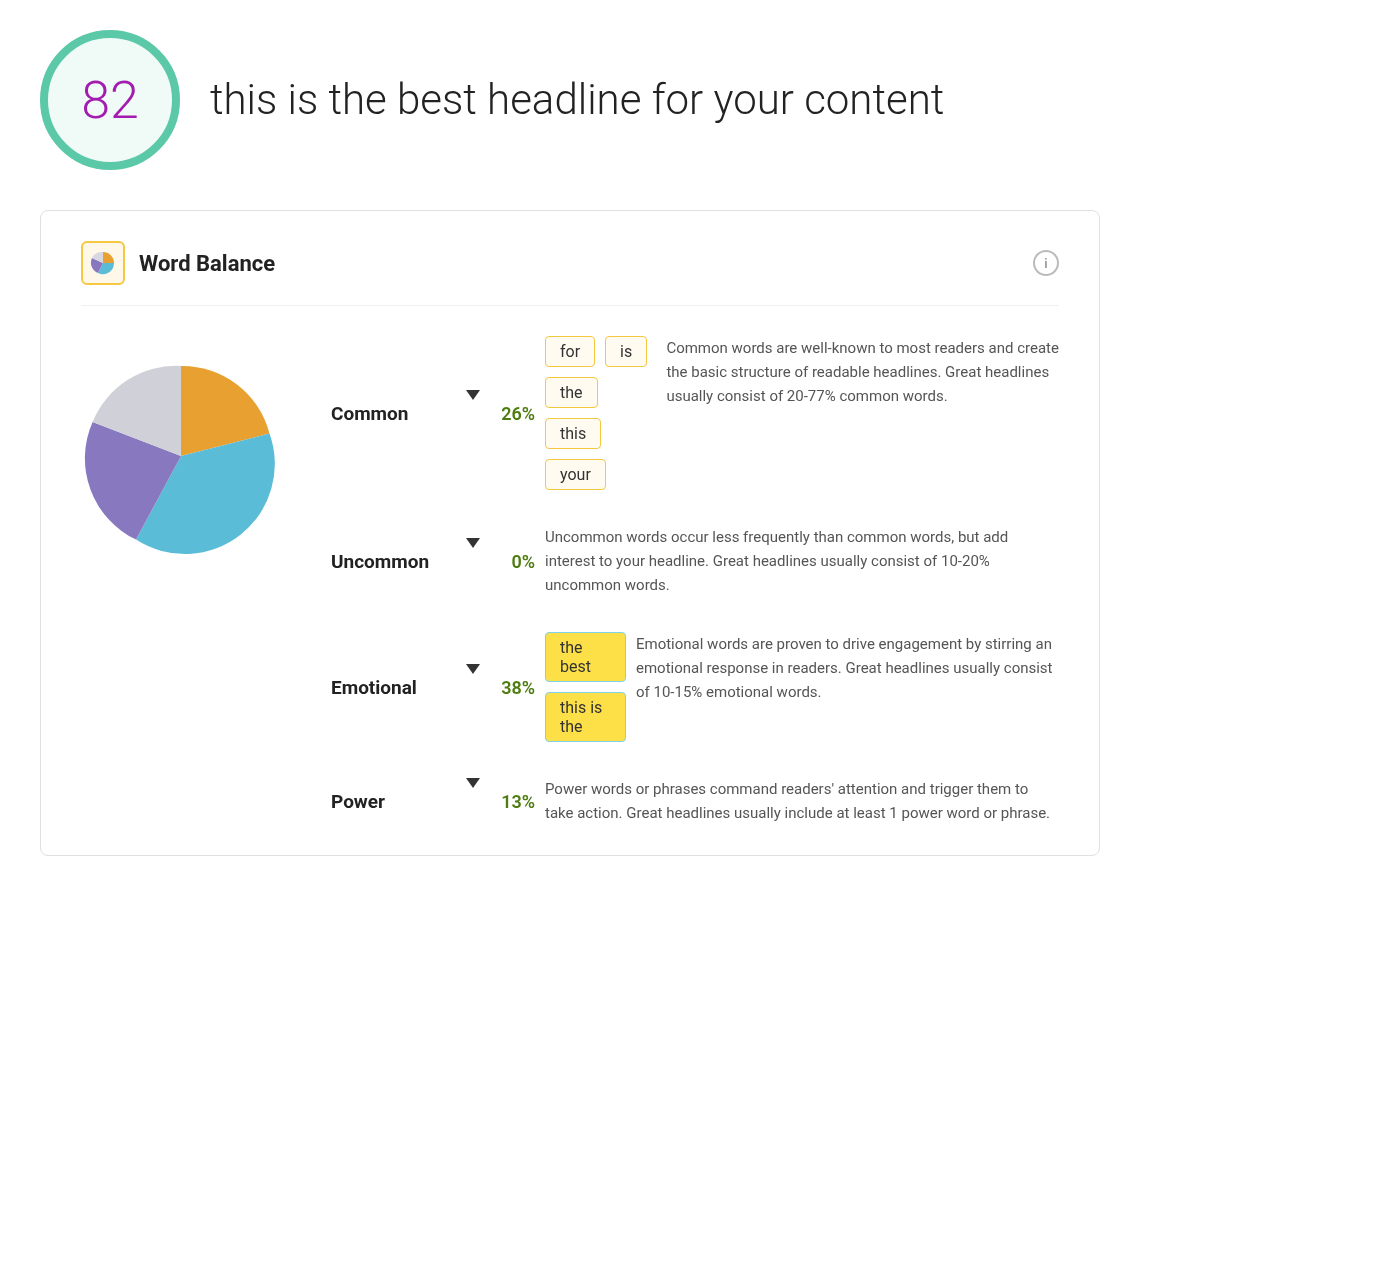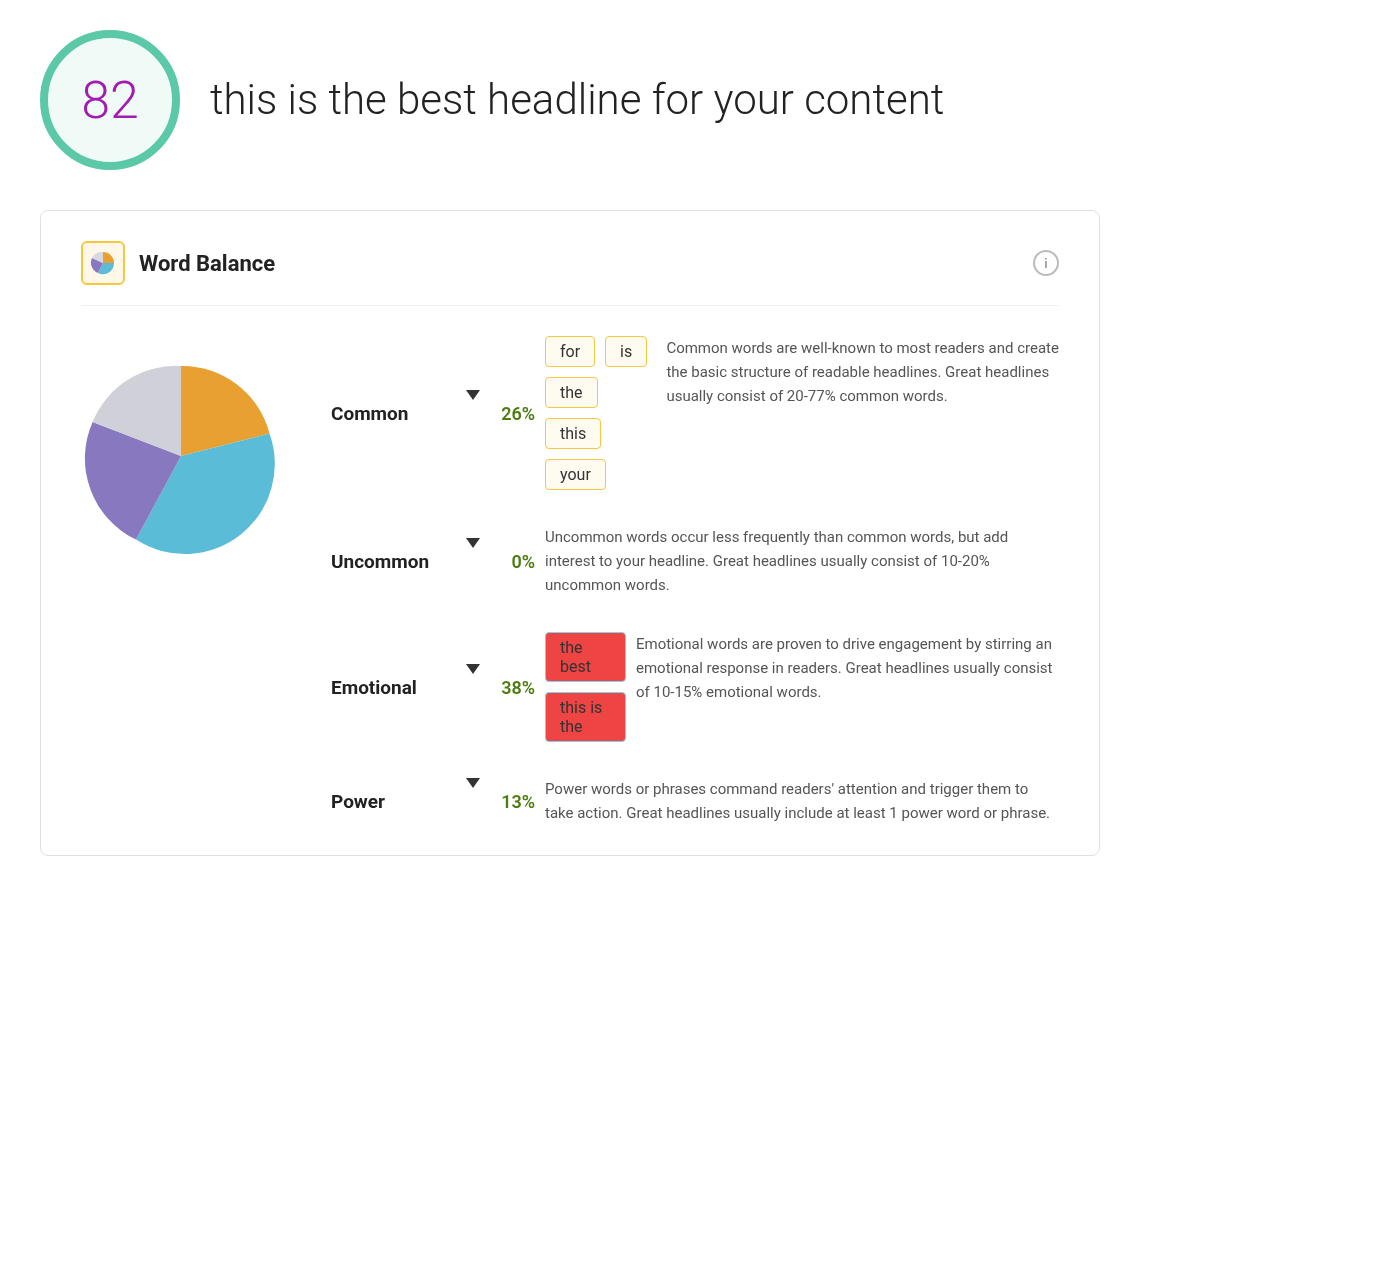--- a/index.html
+++ b/index.html
@@ -202,21 +202,21 @@
       font-weight: 400;
     }
 
     .tag-yellow {
       background: #fffbf0;
       border: 1.5px solid #f5c842;
       color: #333;
     }
 
     .tag-blue {
-      background: #ef4444;
+      background: #fde047;
       border: 1.5px solid #7dd4e8;
       color: #333;
     }
 
     .tag-purple {
       background: #ede8f5;
       border: 1.5px solid #a89dd4;
       color: #333;
     }
 

